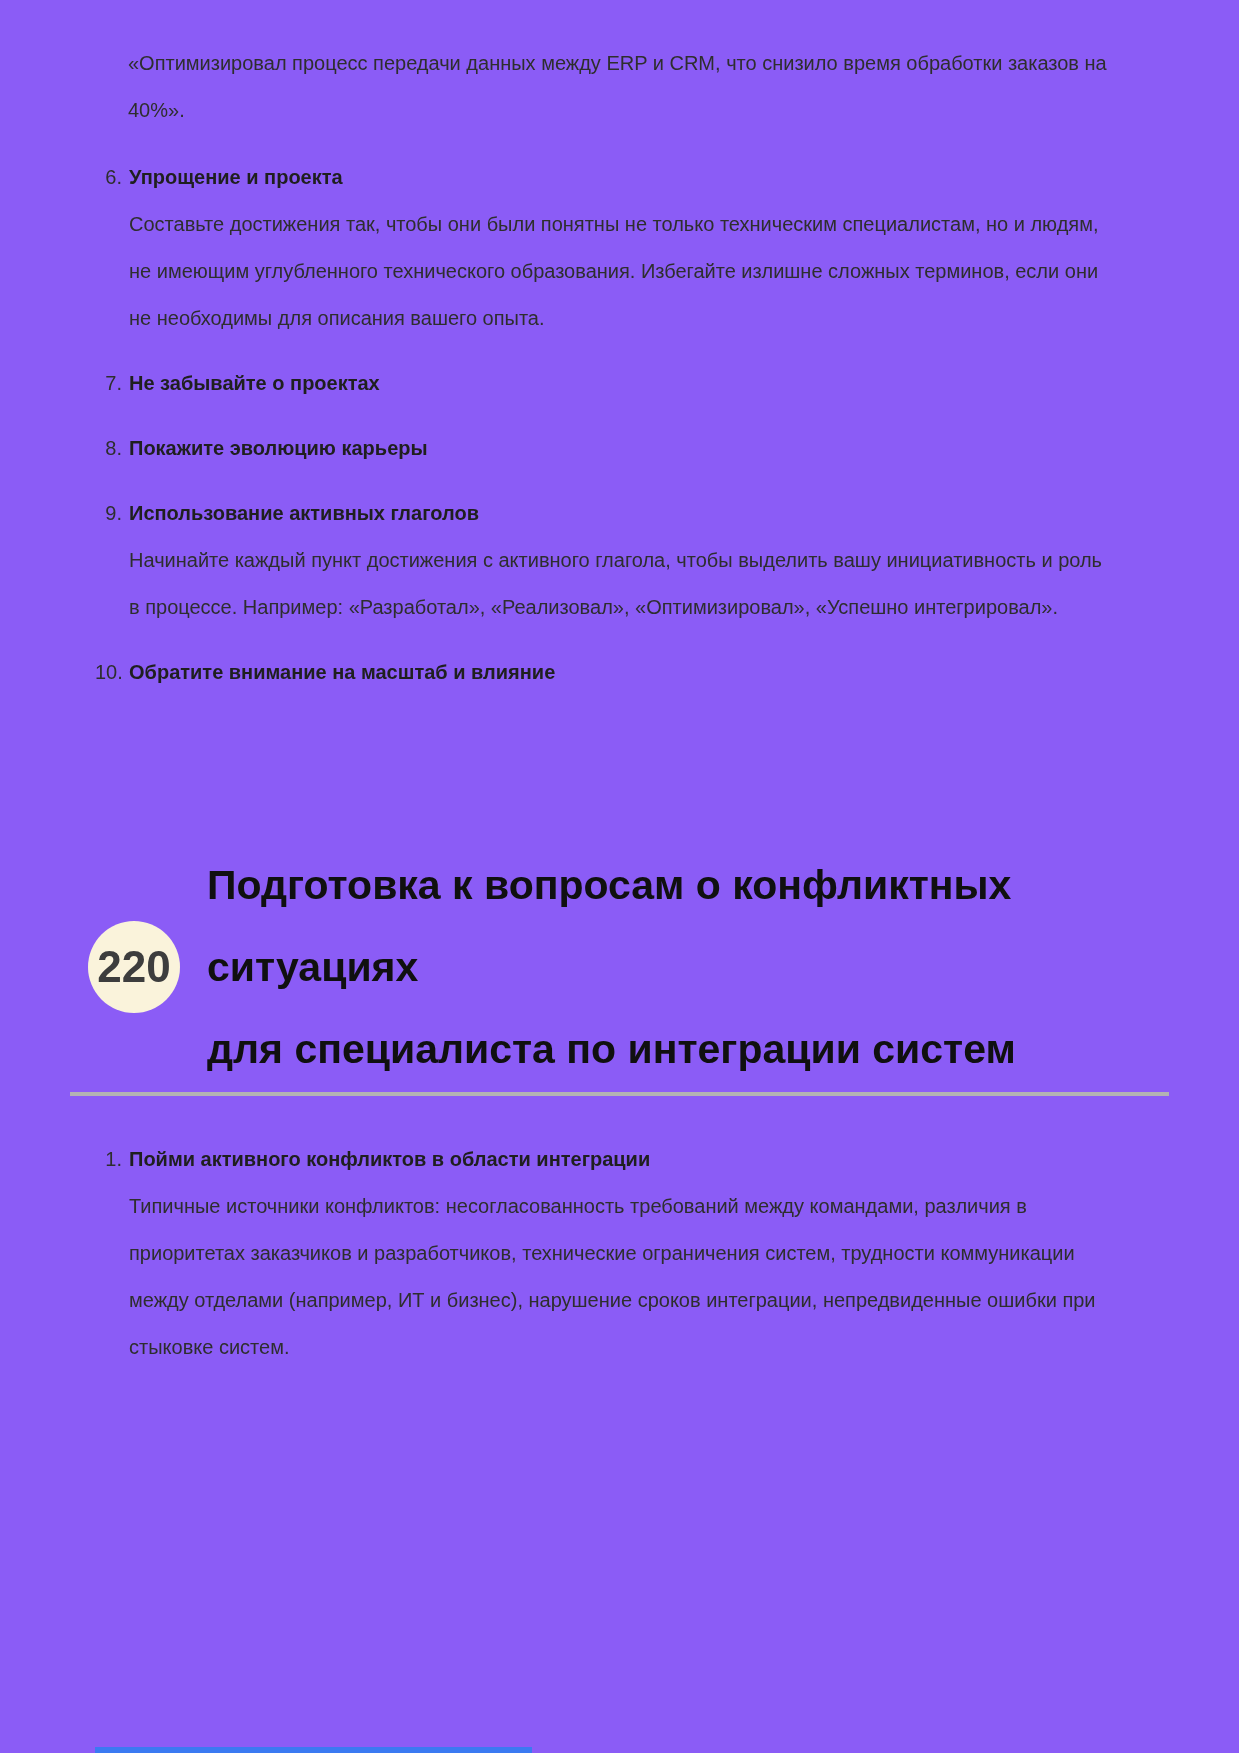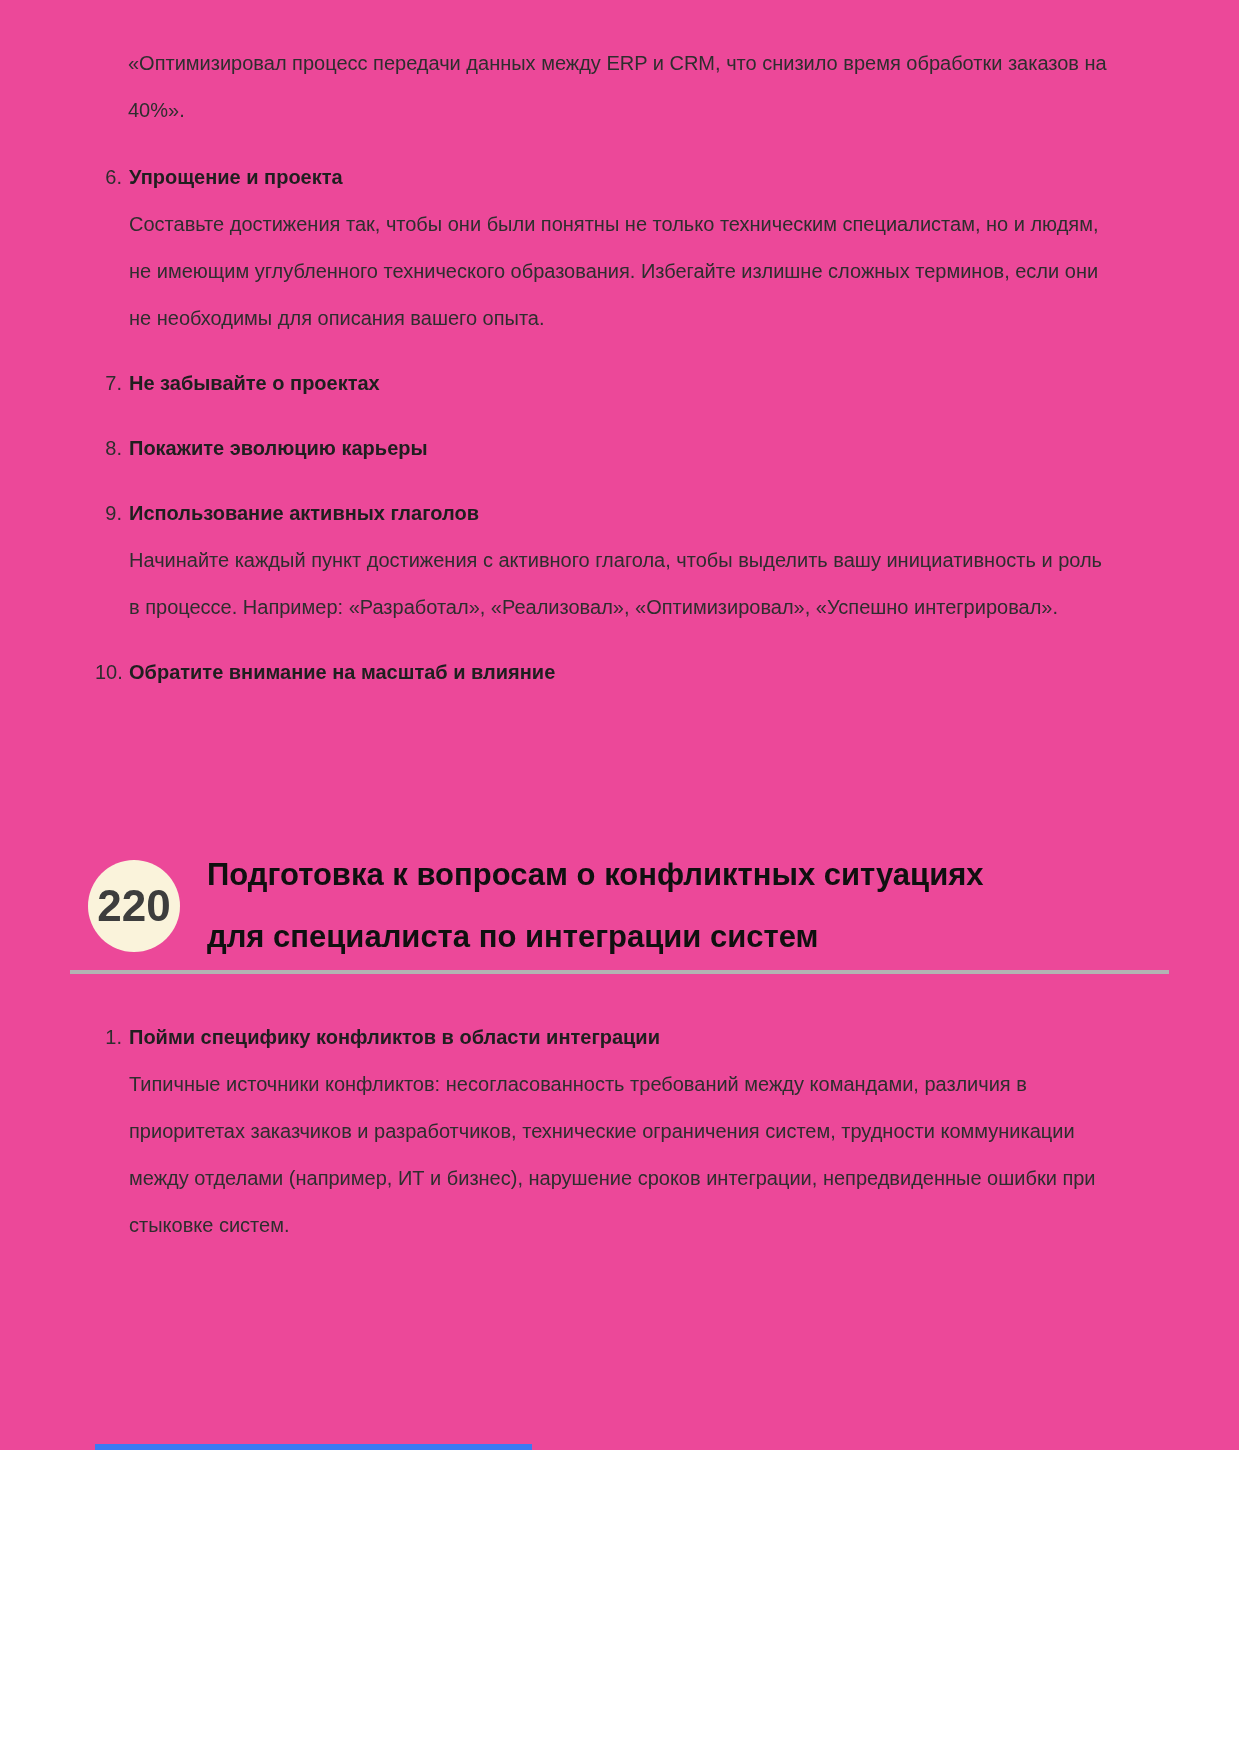--- a/index.html
+++ b/index.html
@@ -10,24 +10,24 @@
   body {
     width: 1239px;
     height: 1753px;
     font-family: "Liberation Sans", "DejaVu Sans", sans-serif;
     color: #2e2e2e;
   }
   .page {
     position: relative;
     box-sizing: border-box;
     width: 1239px;
-    height: 1450px;
+    height: 1753px;
     padding: 40px 95px 0 95px;
     overflow: hidden;
-    background: #ec4899;
+    background: #8b5cf6;
   }
   .quote {
     margin: 0 0 20px 33px;
     max-width: 985px;
     font-size: 20px;
     line-height: 2.35;
     color: #2e2e2e;
   }
   .num-list {
     margin: 0;
@@ -75,21 +75,21 @@
     display: flex;
     align-items: center;
     justify-content: center;
     font-size: 44px;
     font-weight: 700;
     color: #3d3d3d;
     text-align: center;
   }
   .section-title {
     margin: 0 0 0 27px;
-    font-size: 31px;
+    font-size: 41px;
     font-weight: 700;
     line-height: 2.0;
     color: #101010;
   }
   .section-title span {
     display: block;
   }
   .section-rule {
     height: 4px;
     background: #b3b3b3;
@@ -163,21 +163,21 @@
     </h1>
   </div>
 
   <div class="section-rule"></div>
 
   <div class="num-list bottom-list">
 
     <div class="item">
       <div class="num">1.</div>
       <div class="content">
-        <div class="item-title">Пойми специфику конфликтов в области интеграции</div>
+        <div class="item-title">Пойми активного конфликтов в области интеграции</div>
         <div class="item-body">Типичные источники конфликтов: несогласованность требований между командами, различия в приоритетах заказчиков и разработчиков, технические ограничения систем, трудности коммуникации между отделами (например, ИТ и бизнес), нарушение сроков интеграции, непредвиденные ошибки при стыковке систем.</div>
       </div>
     </div>
 
   </div>
 
   <div class="bottom-bar"></div>
 
 </div>
 

